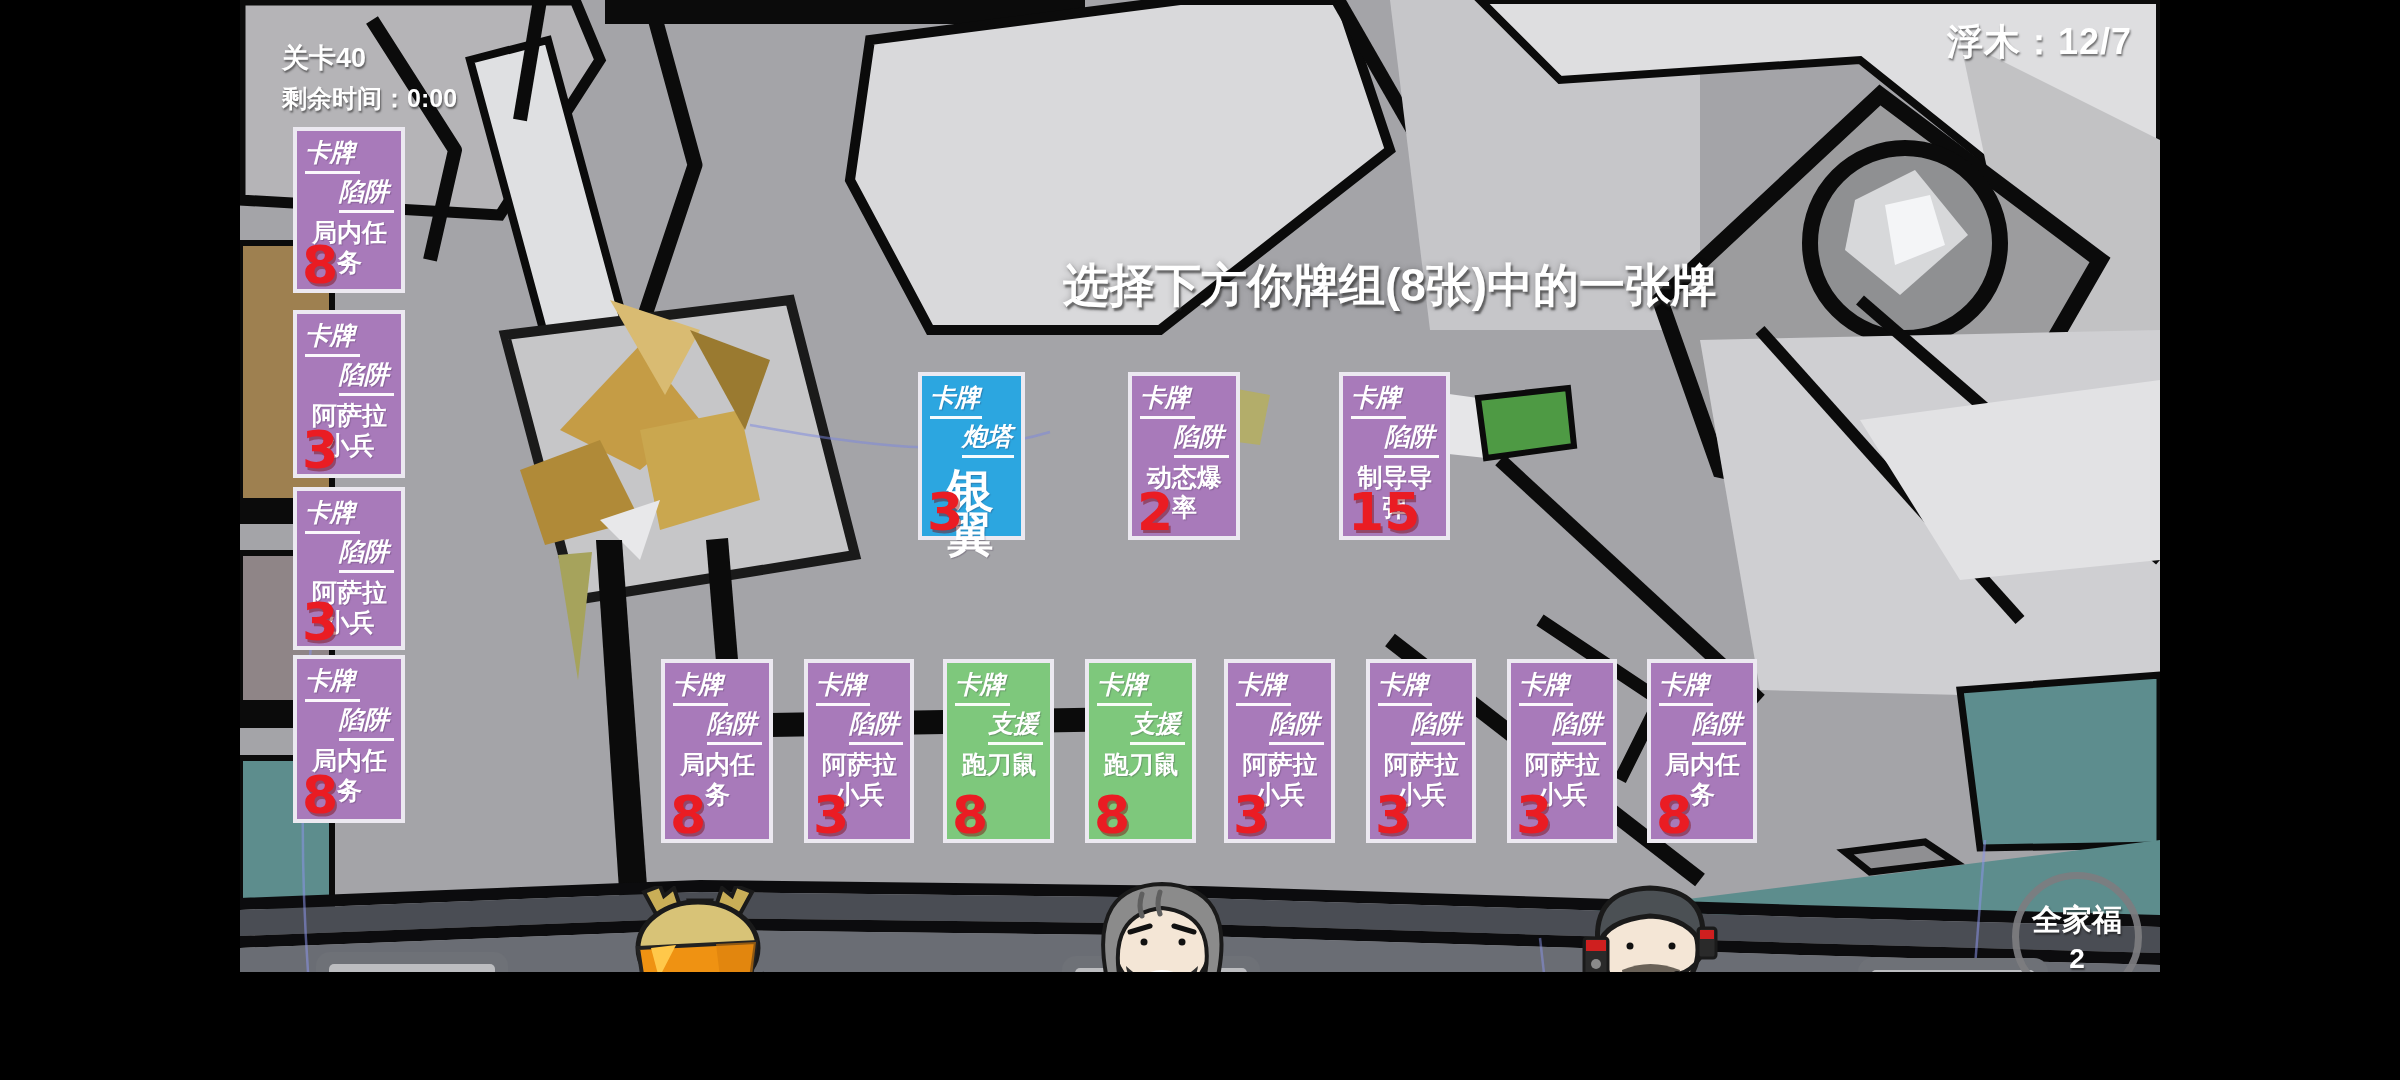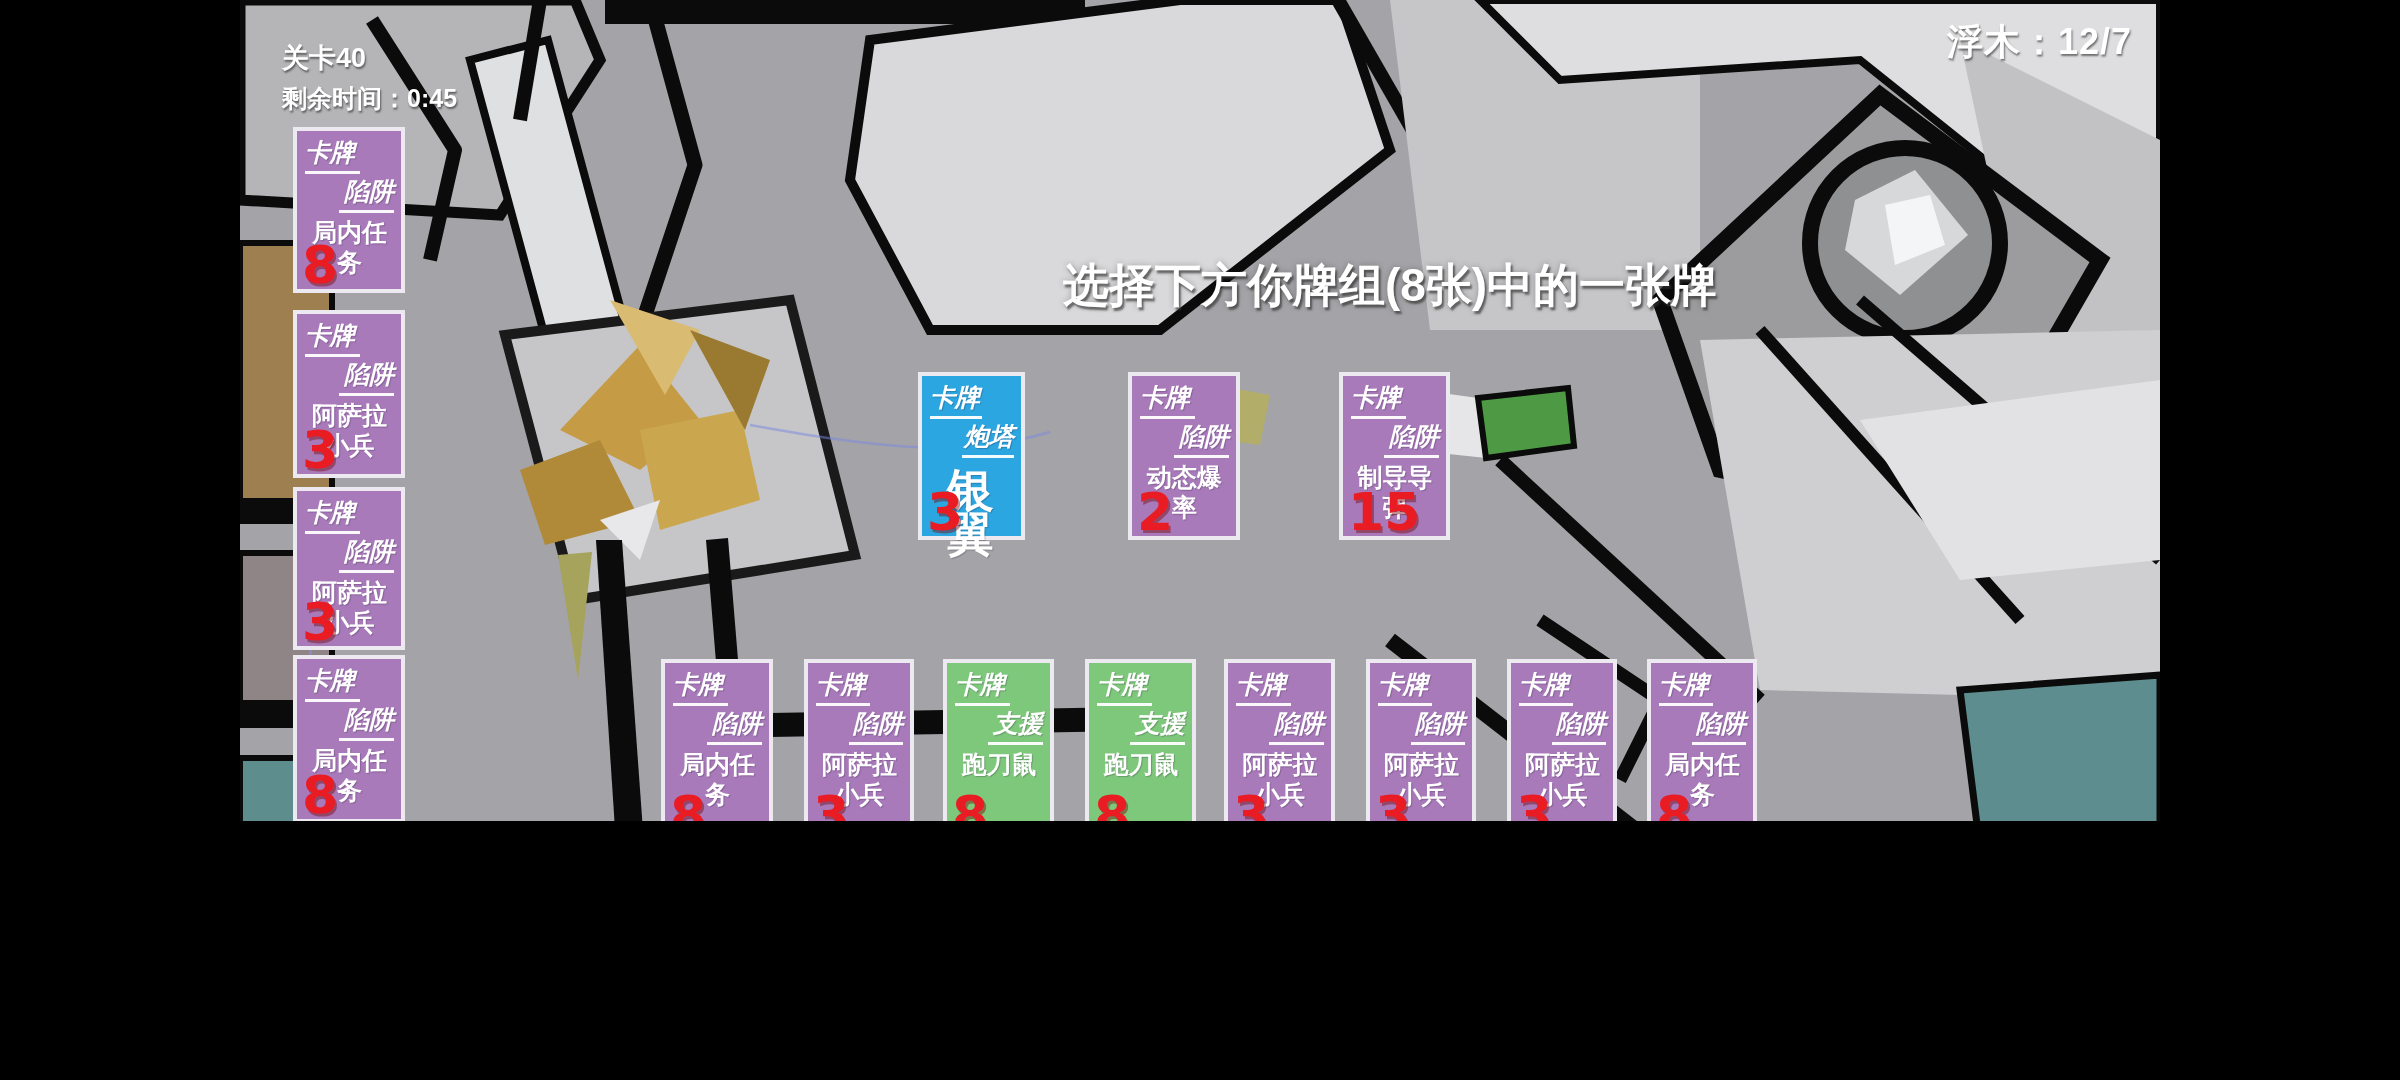--- a/index.html
+++ b/index.html
@@ -1,16 +1,16 @@
 <!DOCTYPE html>
 <html><head>
 <meta charset="utf-8">
 <style>
   html,body{margin:0;padding:0;background:#000;}
-  #stage{position:relative;width:2400px;height:821px;overflow:hidden;background:#b91c1c;
+  #stage{position:relative;width:2400px;height:972px;overflow:hidden;background:#b91c1c;
          font-family:"Liberation Sans",sans-serif;}
   #map{position:absolute;left:0;top:0;z-index:0;}
   .pillar{position:absolute;top:0;width:240px;height:1080px;background:#000;z-index:50;}
   #pillar-left{left:0;} #pillar-right{left:2160px;}
 
   
   .hudtxt{position:absolute;color:#fff;font-weight:bold;z-index:20;
           text-shadow:1px 2px 2px rgba(20,20,20,.55);white-space:nowrap;}
   #level{left:282px;top:40px;font-size:27px;}
   #timer{left:282px;top:82px;font-size:25px;}
@@ -23,21 +23,21 @@
   .card{position:absolute;box-sizing:border-box;border:4px solid #ece9f1;z-index:20;
         color:#fff;font-weight:bold;padding:6px 7px 4px 8px;cursor:pointer;
         text-shadow:1px 1px 1px rgba(40,20,50,.25);}
   .card.purple{background:#a87aba;}
   .card.green{background:#7ec87c;}
   .card.blue{background:#2ca6e0;}
   .card .t1{text-align:left;font-style:italic;font-size:25px;line-height:30px;}
   .card .t2{text-align:right;font-style:italic;font-size:25px;line-height:30px;margin-top:2px;}
   .card .t1 span,.card .t2 span{display:inline-block;min-width:62%;
         border-bottom:3px solid rgba(255,255,255,.95);padding-bottom:4px;}
-  .card .t1 span{text-align:left;} .card .t2 span{text-align:right;}
+  .card .t1 span{text-align:left;} .card .t2 span{text-align:left;}
   .card .nm{text-align:center;font-size:25px;line-height:30px;margin-top:4px;}
   .card.bigname .nm{font-size:46px;line-height:44px;letter-spacing:3px;margin-top:10px;}
   .card .cost{position:absolute;left:5px;bottom:-2px;font-size:52px;font-weight:800;
         color:#ea1c23;font-family:"DejaVu Sans",sans-serif;line-height:1;
         text-shadow:2px 3px 0 rgba(120,8,8,.45);}
 
   
   #skip-btn{position:absolute;left:1748px;top:497px;width:296px;height:82px;z-index:20;
       background:#8a8a8a;border:none;border-radius:2px;color:#fff;font-weight:bold;
       font-size:33px;font-family:"Liberation Sans",sans-serif;cursor:pointer;
@@ -230,21 +230,21 @@
       <div class="fill" style="width: 73%;"></div>
     </div>
   <div class="hpbar" id="hp1" style="left:1113px;top:1050px;width:85px">
       <div class="fill" style="width: 20%;"></div>
     </div>
   <div class="hpbar" id="hp2" style="left:1587px;top:1050px;width:86px">
       <div class="fill" style="width: 69%;"></div>
     </div>
 
   <div id="level" class="hudtxt">关卡40</div>
-  <div id="timer" class="hudtxt">剩余时间：0:45</div>
+  <div id="timer" class="hudtxt">剩余时间：0:00</div>
   <div id="driftwood" class="hudtxt">浮木：12/7</div>
 
   <div id="instructions">
     <div>选择下方你牌组(8张)中的一张牌</div>
   </div>
 
 
   <div id="group-photo">
     <div class="gp1">全家福</div>
     <div class="gp2">2</div>

